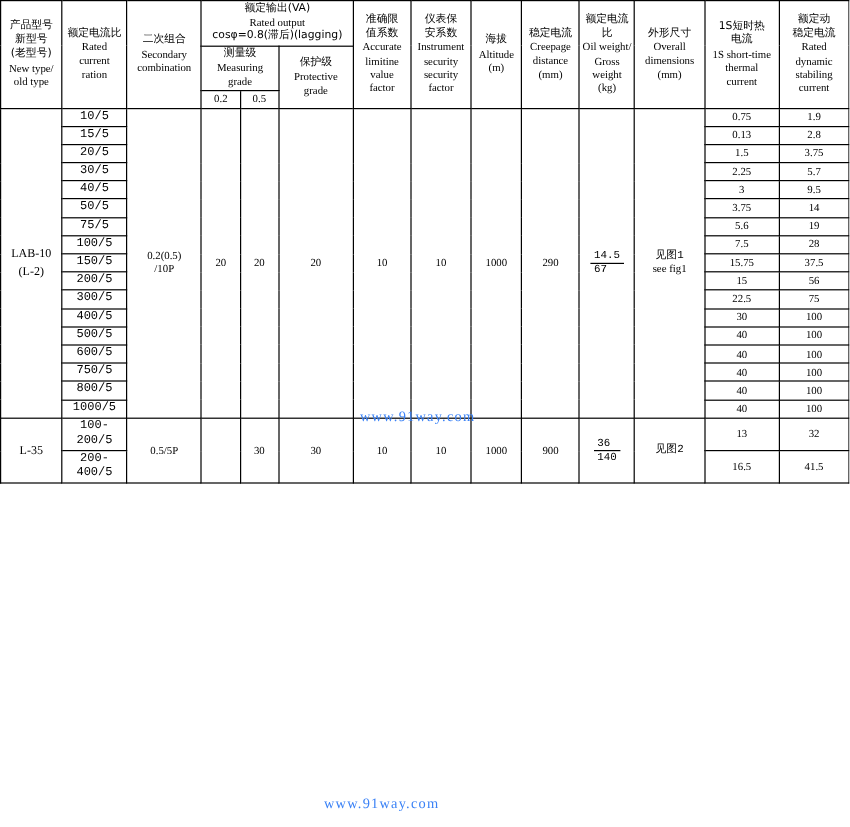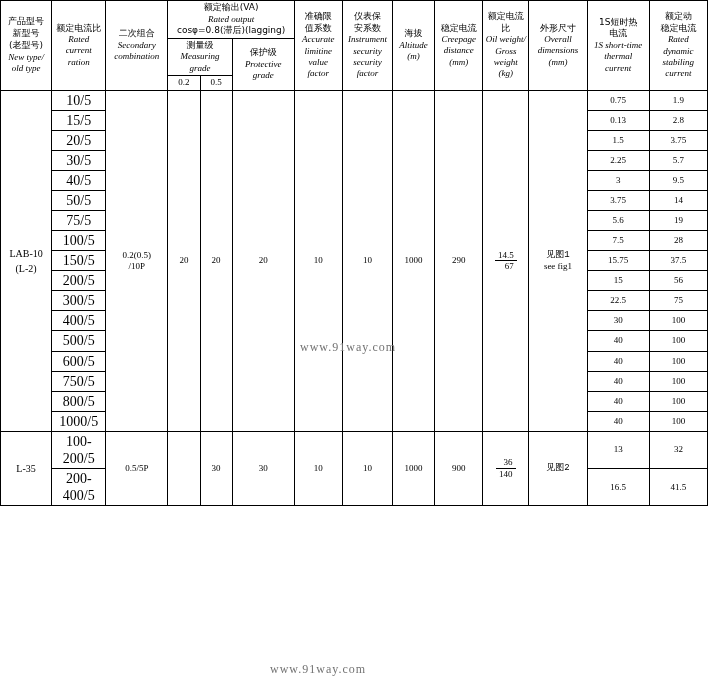--- a/index.html
+++ b/index.html
@@ -40,56 +40,56 @@
   .hdr .cn {
     display: block;
     font-family: "DejaVu Sans", "Liberation Sans", sans-serif;
     font-size: 9px;
     line-height: 1.3;
   }
   .hdr .en {
     display: block;
     font-family: "Liberation Serif", serif;
     font-size: 9px;
-    font-style: italic;
     line-height: 1.25;
   }
   .cellcn {
     font-family: Liberation Mono, monospace;
     font-size: 9px;
   }
   .ratio {
-    font-size: 14px;
-    font-family: Liberation Serif, serif;
+    font-size: 10px;
+    font-family: Liberation Mono, monospace;
   }
   .model {
     font-family: "Liberation Serif", serif;
     font-size: 10px;
     line-height: 1.5;
     margin-top: 16px;
   }
   .frac {
     display: inline-block;
-    text-align: right;
+    text-align: left;
     line-height: 1.15;
+    font-family: Liberation Mono, monospace;
   }
   .frac .num {
     display: block;
     border-bottom: 1px solid #000;
     padding: 0 3px 0px 3px;
   }
   .frac .den {
     display: block;
     padding: 0px 3px 0 3px;
   }
   .watermark {
     position: absolute;
     font-family: "Liberation Serif", serif;
     font-size: 12px;
-    color: #737373;
+    color: #3b82f6;
     letter-spacing: 1px;
     pointer-events: none;
     white-space: nowrap;
   }
   .wm1 { left: 300px; top: 340px; }
   .wm2 { left: 270px; top: 662px; }
 </style>
 </head>
 <body>
 

